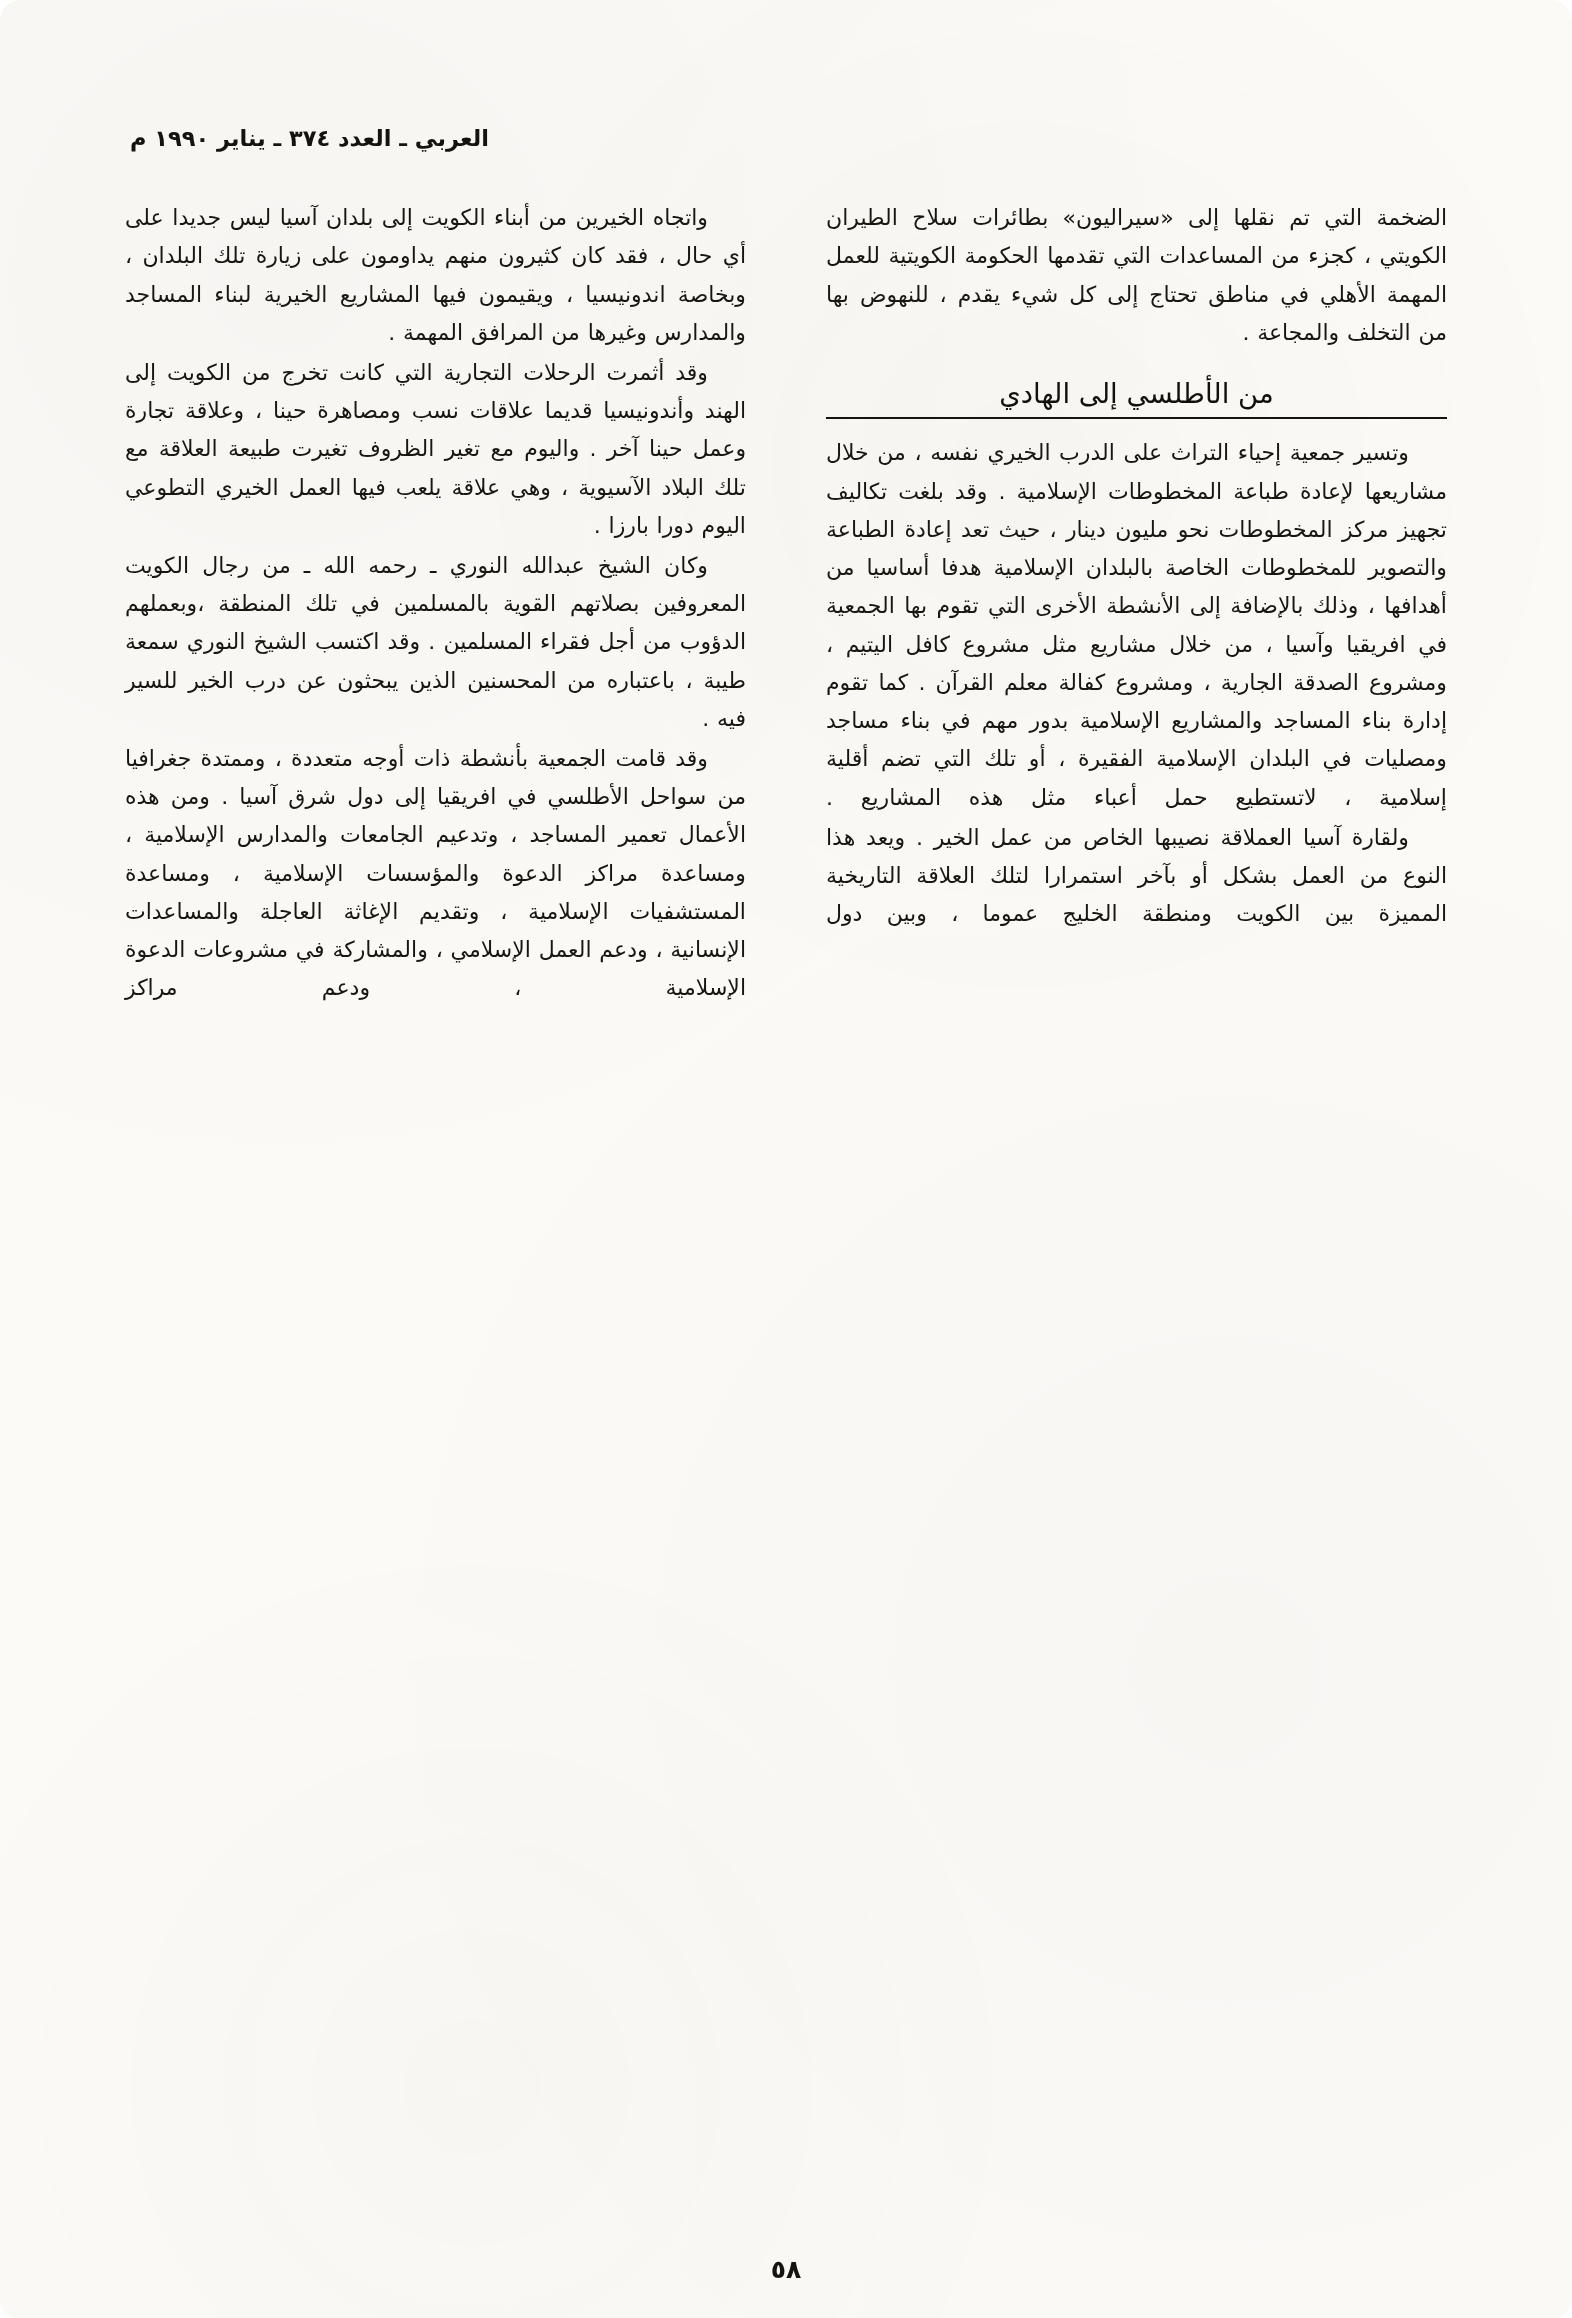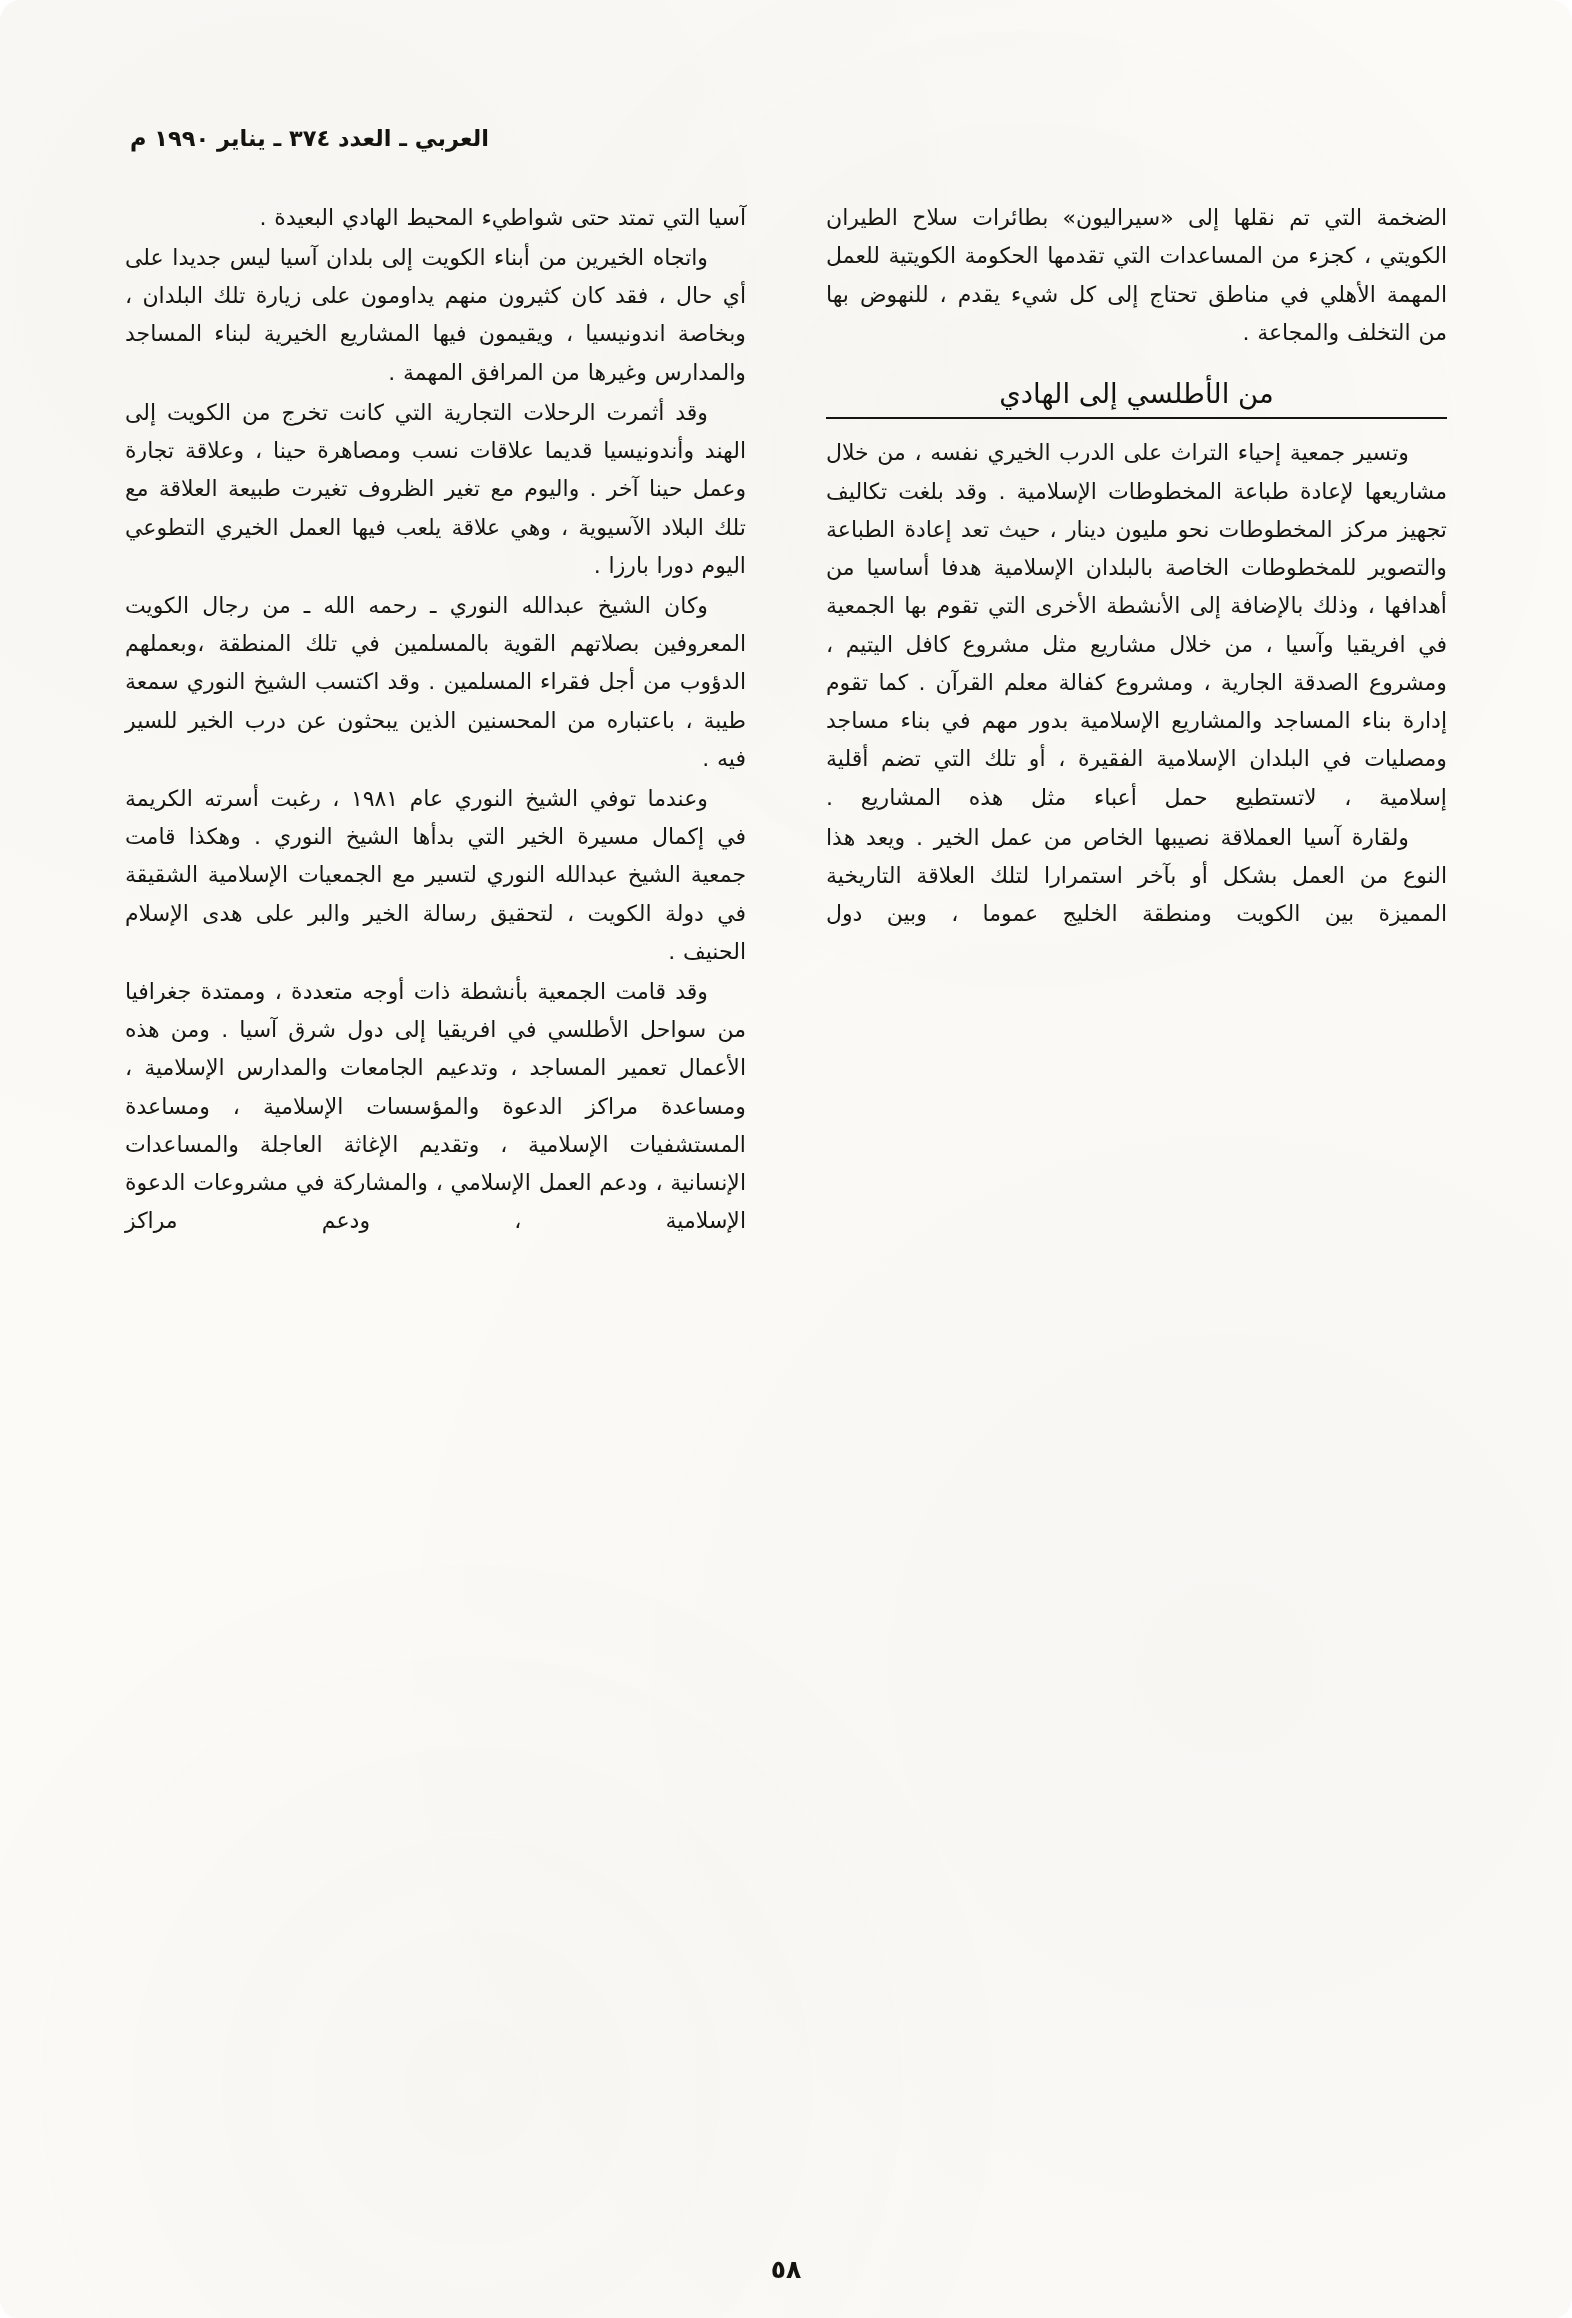--- a/index.html
+++ b/index.html
@@ -117,25 +117,23 @@
 
         <div class="section-head-wrap">
           <div class="section-head">من الأطلسي إلى الهادي</div>
         </div>
 
         <p class="para indent">وتسير جمعية إحياء التراث على الدرب الخيري نفسه ، من خلال مشاريعها لإعادة طباعة المخطوطات الإسلامية . وقد بلغت تكاليف تجهيز مركز المخطوطات نحو مليون دينار ، حيث تعد إعادة الطباعة والتصوير للمخطوطات الخاصة بالبلدان الإسلامية هدفا أساسيا من أهدافها ، وذلك بالإضافة إلى الأنشطة الأخرى التي تقوم بها الجمعية في افريقيا وآسيا ، من خلال مشاريع مثل مشروع كافل اليتيم ، ومشروع الصدقة الجارية ، ومشروع كفالة معلم القرآن . كما تقوم إدارة بناء المساجد والمشاريع الإسلامية بدور مهم في بناء مساجد ومصليات في البلدان الإسلامية الفقيرة ، أو تلك التي تضم أقلية إسلامية ، لاتستطيع حمل أعباء مثل هذه المشاريع .</p>
         <p class="para indent">ولقارة آسيا العملاقة نصيبها الخاص من عمل الخير . ويعد هذا النوع من العمل بشكل أو بآخر استمرارا لتلك العلاقة التاريخية المميزة بين الكويت ومنطقة الخليج عموما ، وبين دول</p>
       </div>
 
       <div class="col">
-        <p class="para last-right">آسيا التي تمتد حتى شواطيء المحيط الهادي البعيدة .</p>
         <p class="para indent last-right">واتجاه الخيرين من أبناء الكويت إلى بلدان آسيا ليس جديدا على أي حال ، فقد كان كثيرون منهم يداومون على زيارة تلك البلدان ، وبخاصة اندونيسيا ، ويقيمون فيها المشاريع الخيرية لبناء المساجد والمدارس وغيرها من المرافق المهمة .</p>
         <p class="para indent last-right">وقد أثمرت الرحلات التجارية التي كانت تخرج من الكويت إلى الهند وأندونيسيا قديما علاقات نسب ومصاهرة حينا ، وعلاقة تجارة وعمل حينا آخر . واليوم مع تغير الظروف تغيرت طبيعة العلاقة مع تلك البلاد الآسيوية ، وهي علاقة يلعب فيها العمل الخيري التطوعي اليوم دورا بارزا .</p>
         <p class="para indent last-right">وكان الشيخ عبدالله النوري ـ رحمه الله ـ من رجال الكويت المعروفين بصلاتهم القوية بالمسلمين في تلك المنطقة ،وبعملهم الدؤوب من أجل فقراء المسلمين . وقد اكتسب الشيخ النوري سمعة طيبة ، باعتباره من المحسنين الذين يبحثون عن درب الخير للسير فيه .</p>
-        <p class="para indent last-right">وعندما توفي الشيخ النوري عام ١٩٨١ ، رغبت أسرته الكريمة في إكمال مسيرة الخير التي بدأها الشيخ النوري . وهكذا قامت جمعية الشيخ عبدالله النوري لتسير مع الجمعيات الإسلامية الشقيقة في دولة الكويت ، لتحقيق رسالة الخير والبر على هدى الإسلام الحنيف .</p>
         <p class="para indent">وقد قامت الجمعية بأنشطة ذات أوجه متعددة ، وممتدة جغرافيا من سواحل الأطلسي في افريقيا إلى دول شرق آسيا . ومن هذه الأعمال تعمير المساجد ، وتدعيم الجامعات والمدارس الإسلامية ، ومساعدة مراكز الدعوة والمؤسسات الإسلامية ، ومساعدة المستشفيات الإسلامية ، وتقديم الإغاثة العاجلة والمساعدات الإنسانية ، ودعم العمل الإسلامي ، والمشاركة في مشروعات الدعوة الإسلامية ، ودعم مراكز</p>
       </div>
 
     </div>
   </div>
 
   <div class="page-number">٥٨</div>
   <div class="noise"></div>
 </div>
 

